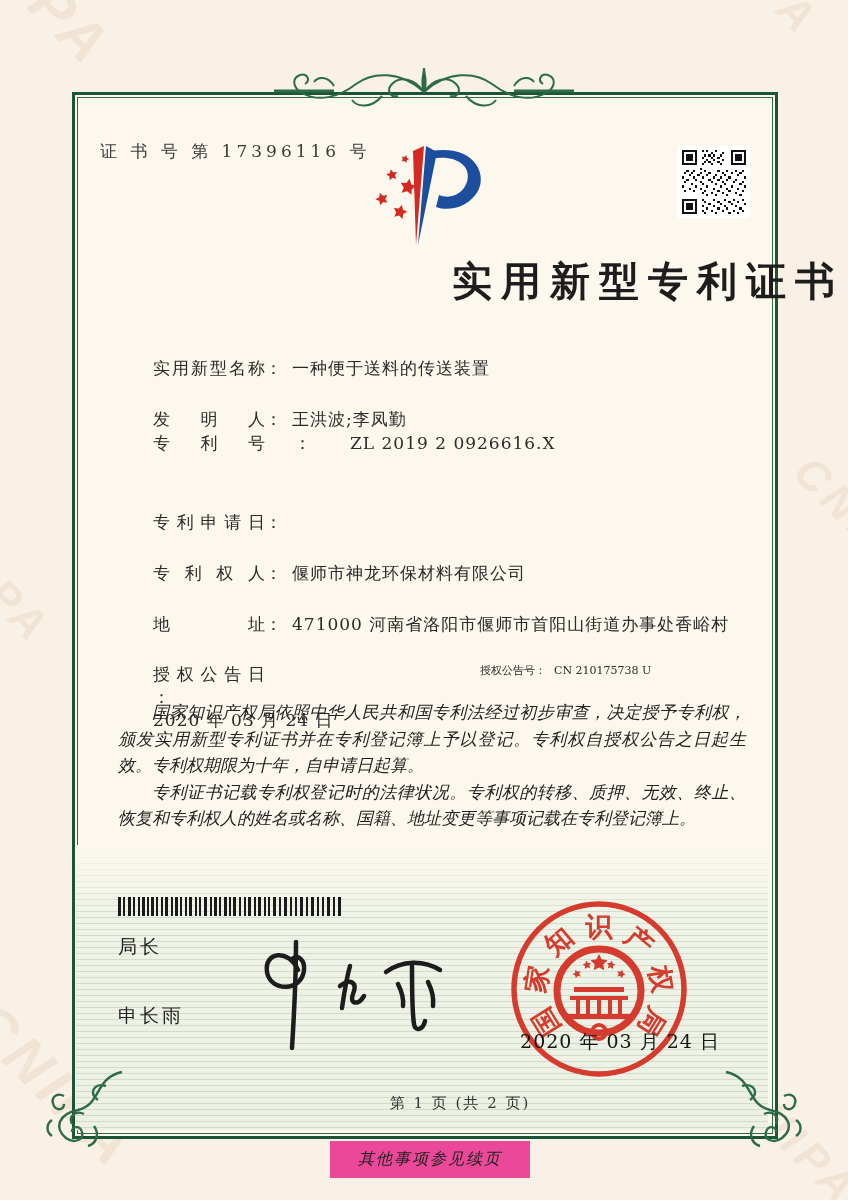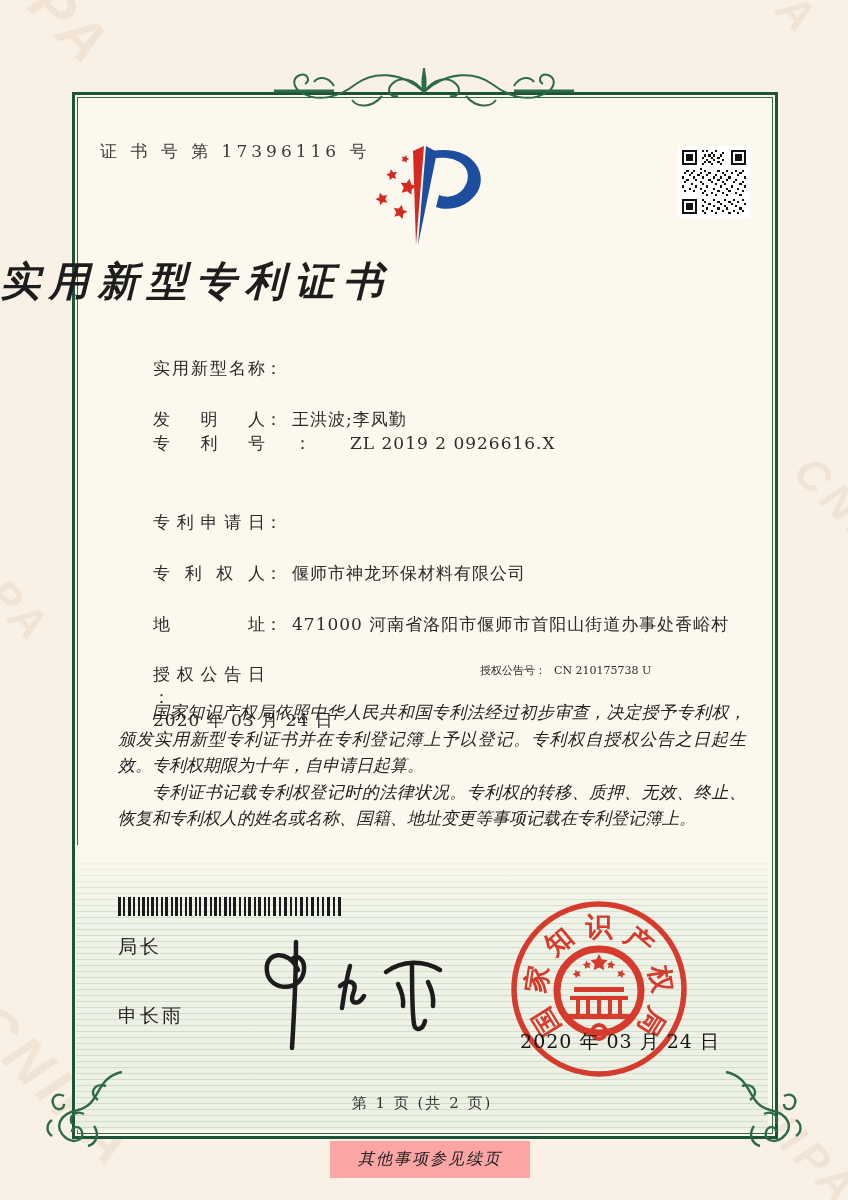--- a/index.html
+++ b/index.html
@@ -41,22 +41,22 @@
   .cert-no{
     position:absolute; left:100px; top:140px; font-size:17px;
     letter-spacing:4px; color:#3a3a3a;
   }
   .qr{
     position:absolute; left:678px; top:146px; width:72px; height:72px;
     background:#fff; padding:4px; box-sizing:border-box;
   }
   .logo{position:absolute; left:352px; top:144px;}
   .title{
-    position:absolute; left:0; top:254px; width:844px; text-align:left;
-    font-size:40px; font-weight:bold; letter-spacing:9px; color:#1d1d1d;font-style:italic;
+    position:absolute; left:0; top:254px; width:844px; text-align:right;
+    font-size:40px; font-weight:bold; letter-spacing:9px; color:#1d1d1d;
   }
   .row{
     position:absolute; left:118px; font-size:17px; white-space:nowrap;
     color:#2b2b2b; display:flex; align-items:baseline;margin-left:35px;
   }
   .row .lbl{
     display:inline-block; width:112px; text-align:justify; text-align-last:justify;
   }
   .row .colon{margin-right:10px;}
   .row .val{letter-spacing:1px;}
@@ -76,25 +76,25 @@
   .officer.role{top:934px;}
   .officer.name{top:1003px;}
   .signature{position:absolute; left:252px; top:936px;}
   .seal{position:absolute; left:506px; top:897px;}
   .seal-date{
     position:absolute; left:520px; top:1029px; width:200px; text-align:center;
     font-size:19px; color:#141414; letter-spacing:1px; z-index:5;
   }
   .page-no{
     position:absolute; left:75px; top:1094px; width:694px; text-align:center;
-    font-size:15px; letter-spacing:2px; color:#333;
+    font-size:15px; letter-spacing:2px; color:#333;padding-left:38px;
   }
   .note-box{
     position:absolute; left:330px; top:1141px; width:200px; height:37px;
-    background:#fca5a5; display:flex; align-items:center; justify-content:center;
+    background:#ec4899; display:flex; align-items:center; justify-content:center;
   }
   .note-box span{font-size:16px; font-style:italic; letter-spacing:2px; color:#222;}
 </style>
 </head>
 <body>
 
 <div class="page">
 
   <div class="wm" style="left:-74px; top:-46px;">CNIPA</div>
   <div class="wm small" style="left:672px; top:-52px;">CNIPA</div>
@@ -173,20 +173,21 @@
       <rect x="2" y="24" width="3" height="3"></rect>
       <path d="M9,0h1v1h-1z M11,0h1v1h-1z M13,1h1v1h-1z M15,0h1v1h-1z M18,1h1v1h-1z M10,2h1v1h-1z M12,2h1v1h-1z M14,2h1v1h-1z M17,2h1v1h-1z M9,3h1v1h-1z M13,3h1v1h-1z M16,3h1v1h-1z M11,4h1v1h-1z M14,4h1v1h-1z M18,4h1v1h-1z M10,5h1v1h-1z M12,5h1v1h-1z M16,5h1v1h-1z M9,6h1v1h-1z M13,6h1v1h-1z M17,6h1v1h-1z M8,8h1v1h-1z M2,9h1v1h-1z M5,9h1v1h-1z M10,9h1v1h-1z M16,9h1v1h-1z M20,9h1v1h-1z M24,9h1v1h-1z M27,9h1v1h-1z M1,10h1v1h-1z M4,10h1v1h-1z M8,10h1v1h-1z M12,10h1v1h-1z M18,10h1v1h-1z M22,10h1v1h-1z M26,10h1v1h-1z M3,11h1v1h-1z M7,11h1v1h-1z M11,11h1v1h-1z M15,11h1v1h-1z M19,11h1v1h-1z M25,11h1v1h-1z M0,12h1v1h-1z M5,12h1v1h-1z M9,12h1v1h-1z M14,12h1v1h-1z M17,12h1v1h-1z M21,12h1v1h-1z M28,12h1v1h-1z M2,13h1v1h-1z M6,13h1v1h-1z M12,13h1v1h-1z M16,13h1v1h-1z M20,13h1v1h-1z M24,13h1v1h-1z M1,14h1v1h-1z M8,14h1v1h-1z M13,14h1v1h-1z M18,14h1v1h-1z M23,14h1v1h-1z M27,14h1v1h-1z M4,15h1v1h-1z M9,15h1v1h-1z M15,15h1v1h-1z M19,15h1v1h-1z M26,15h1v1h-1z M0,16h1v1h-1z M6,16h1v1h-1z M11,16h1v1h-1z M17,16h1v1h-1z M22,16h1v1h-1z M28,16h1v1h-1z M3,17h1v1h-1z M8,17h1v1h-1z M14,17h1v1h-1z M20,17h1v1h-1z M25,17h1v1h-1z M1,18h1v1h-1z M5,18h1v1h-1z M10,18h1v1h-1z M16,18h1v1h-1z M21,18h1v1h-1z M27,18h1v1h-1z M9,19h1v1h-1z M13,19h1v1h-1z M18,19h1v1h-1z M24,19h1v1h-1z M11,20h1v1h-1z M15,20h1v1h-1z M20,20h1v1h-1z M26,20h1v1h-1z M9,22h1v1h-1z M14,22h1v1h-1z M19,22h1v1h-1z M23,22h1v1h-1z M27,22h1v1h-1z M10,23h1v1h-1z M16,23h1v1h-1z M21,23h1v1h-1z M25,23h1v1h-1z M12,24h1v1h-1z M17,24h1v1h-1z M22,24h1v1h-1z M28,24h1v1h-1z M9,25h1v1h-1z M14,25h1v1h-1z M19,25h1v1h-1z M24,25h1v1h-1z M11,26h1v1h-1z M16,26h1v1h-1z M20,26h1v1h-1z M26,26h1v1h-1z M9,27h1v1h-1z M13,27h1v1h-1z M18,27h1v1h-1z M23,27h1v1h-1z M27,27h1v1h-1z M10,28h1v1h-1z M15,28h1v1h-1z M21,28h1v1h-1z M25,28h1v1h-1z"></path>
     </g>
   </svg>
 
   <div class="title">实用新型专利证书</div>
 
   <div class="row" style="top:357px;">
     <span class="lbl">实用新型名称</span>
       <span class="colon">：</span>
+    <span class="val">一种便于送料的传送装置</span>
   </div>
   <div class="row" style="top:408px;">
     <span class="lbl">发明人</span>
       <span class="colon">：</span>
     <span class="val">王洪波;李凤勤</span>
   </div>
   <div class="row" style="top:432px;gap:29px;">
     <span class="lbl">专利号</span>
       <span class="colon">：</span>
     <span class="val">ZL 2019 2 0926616.X</span>

